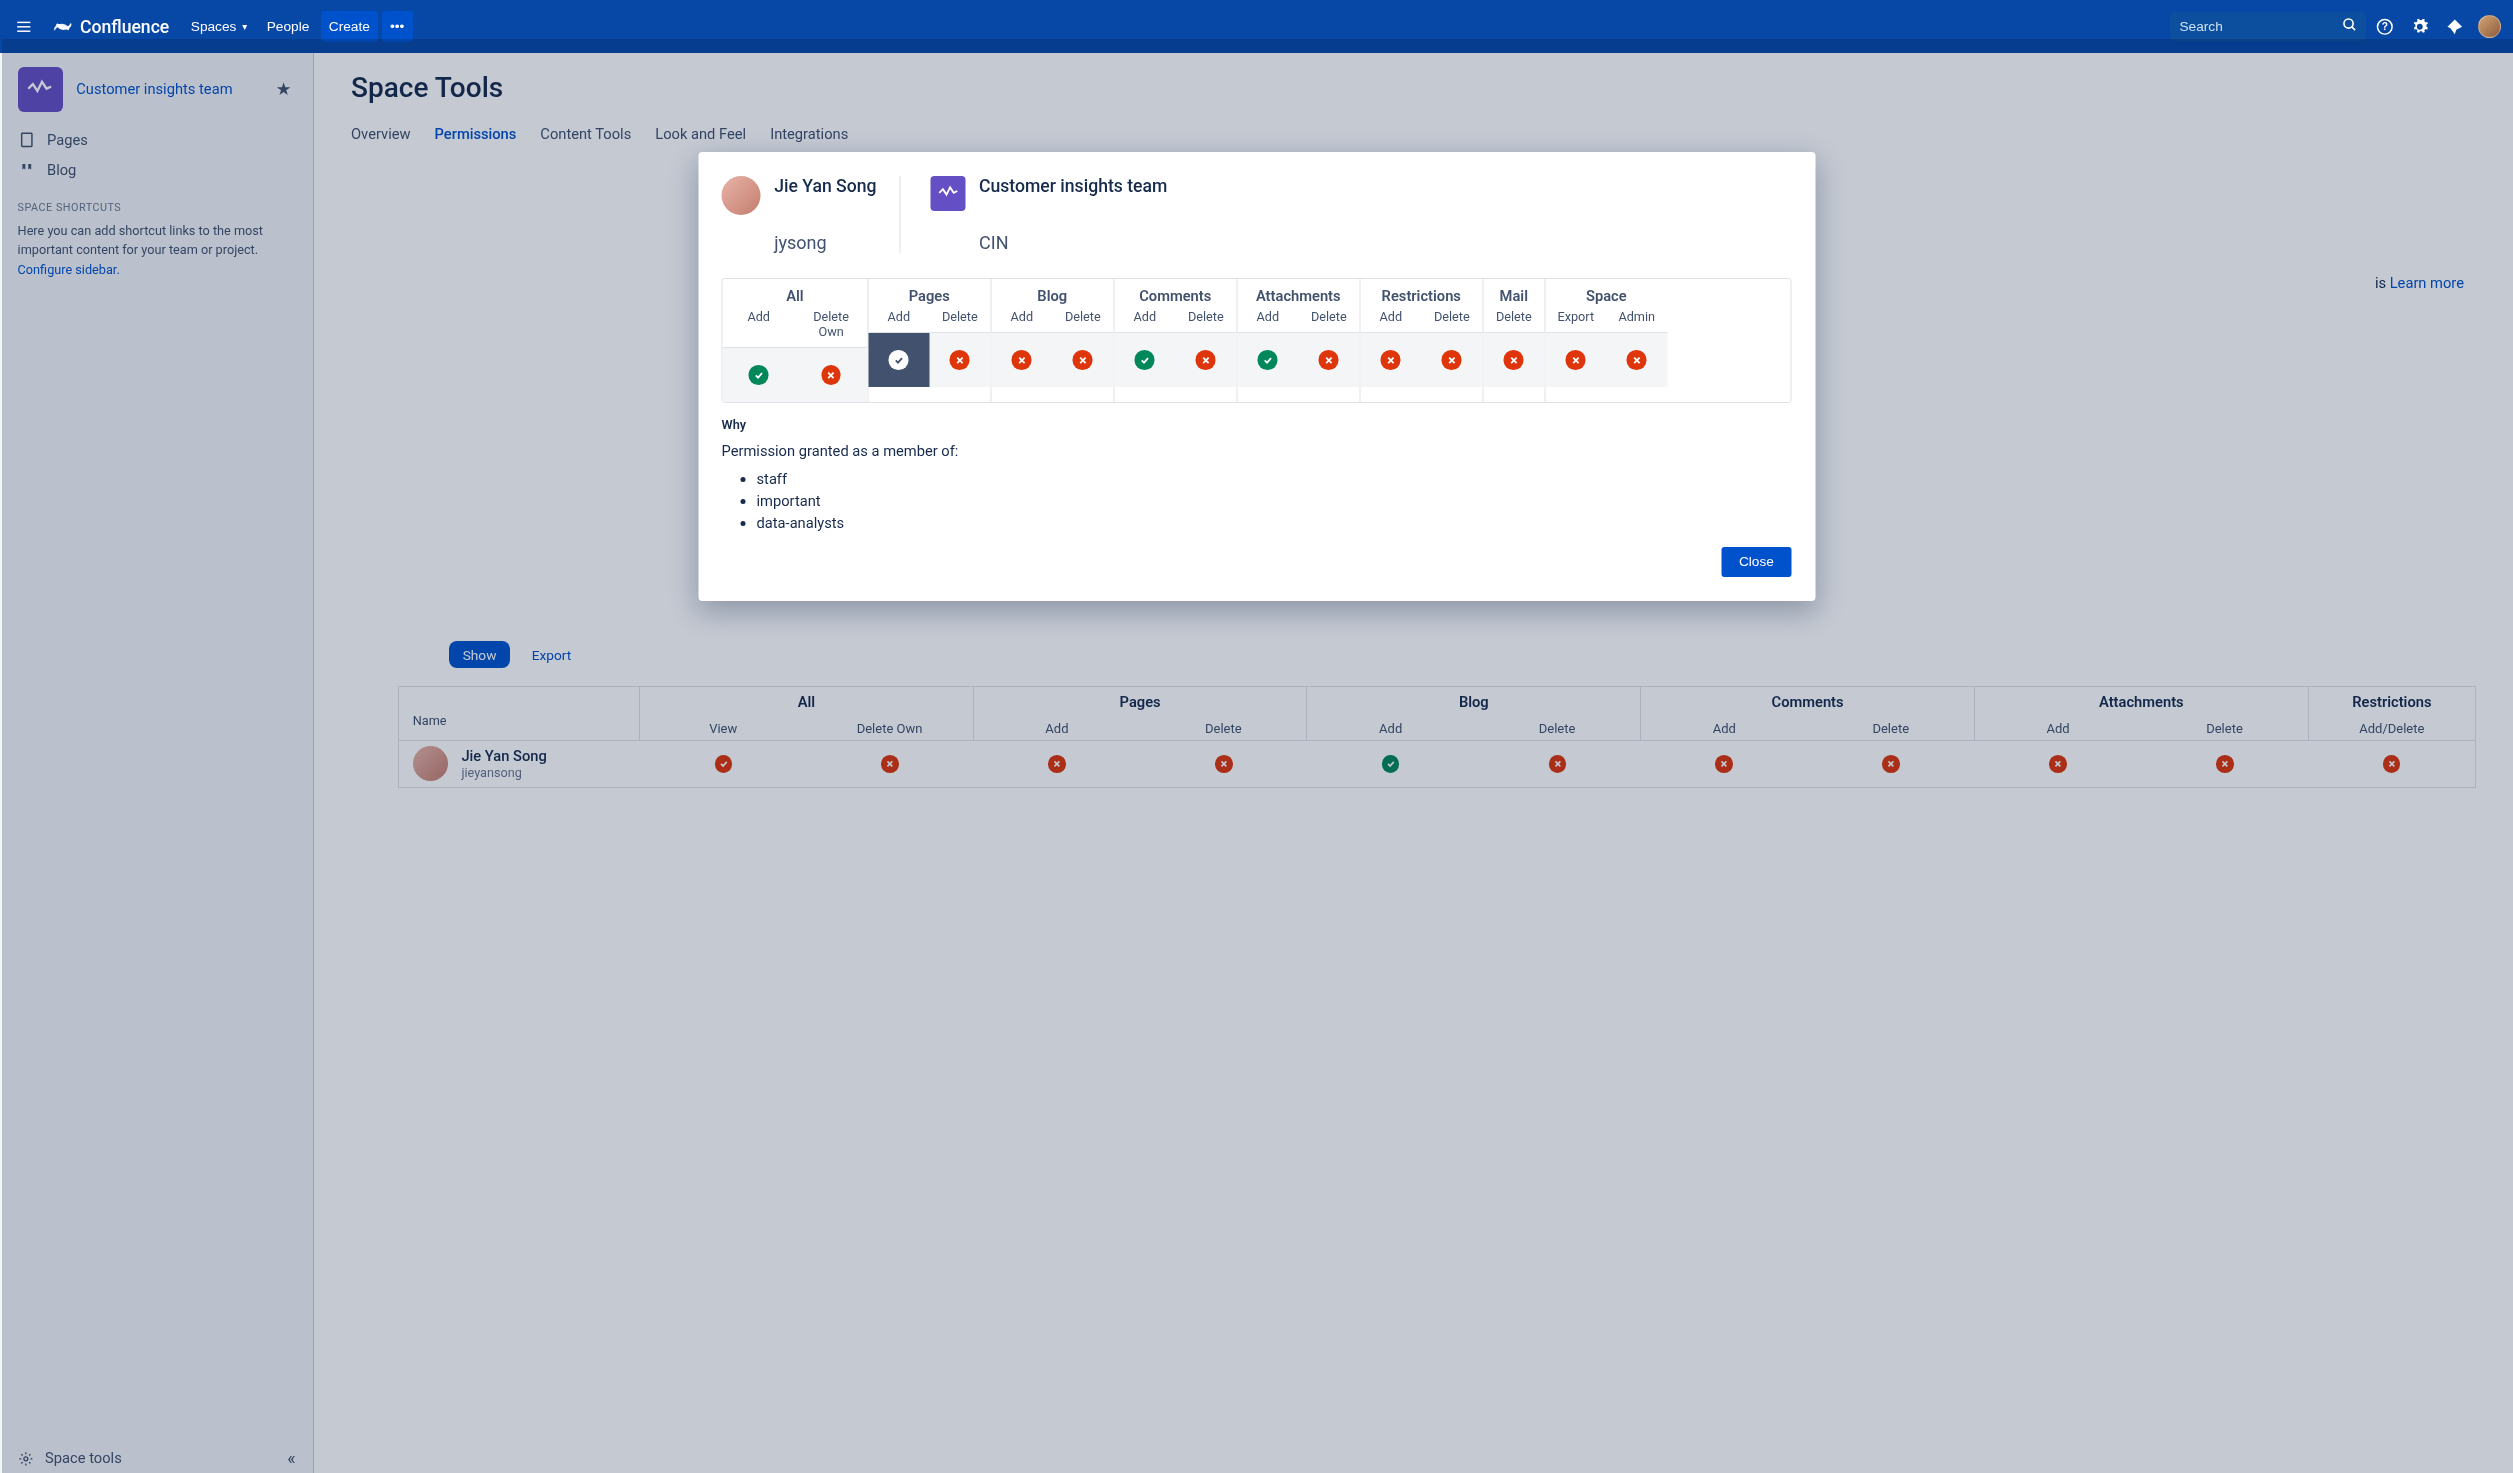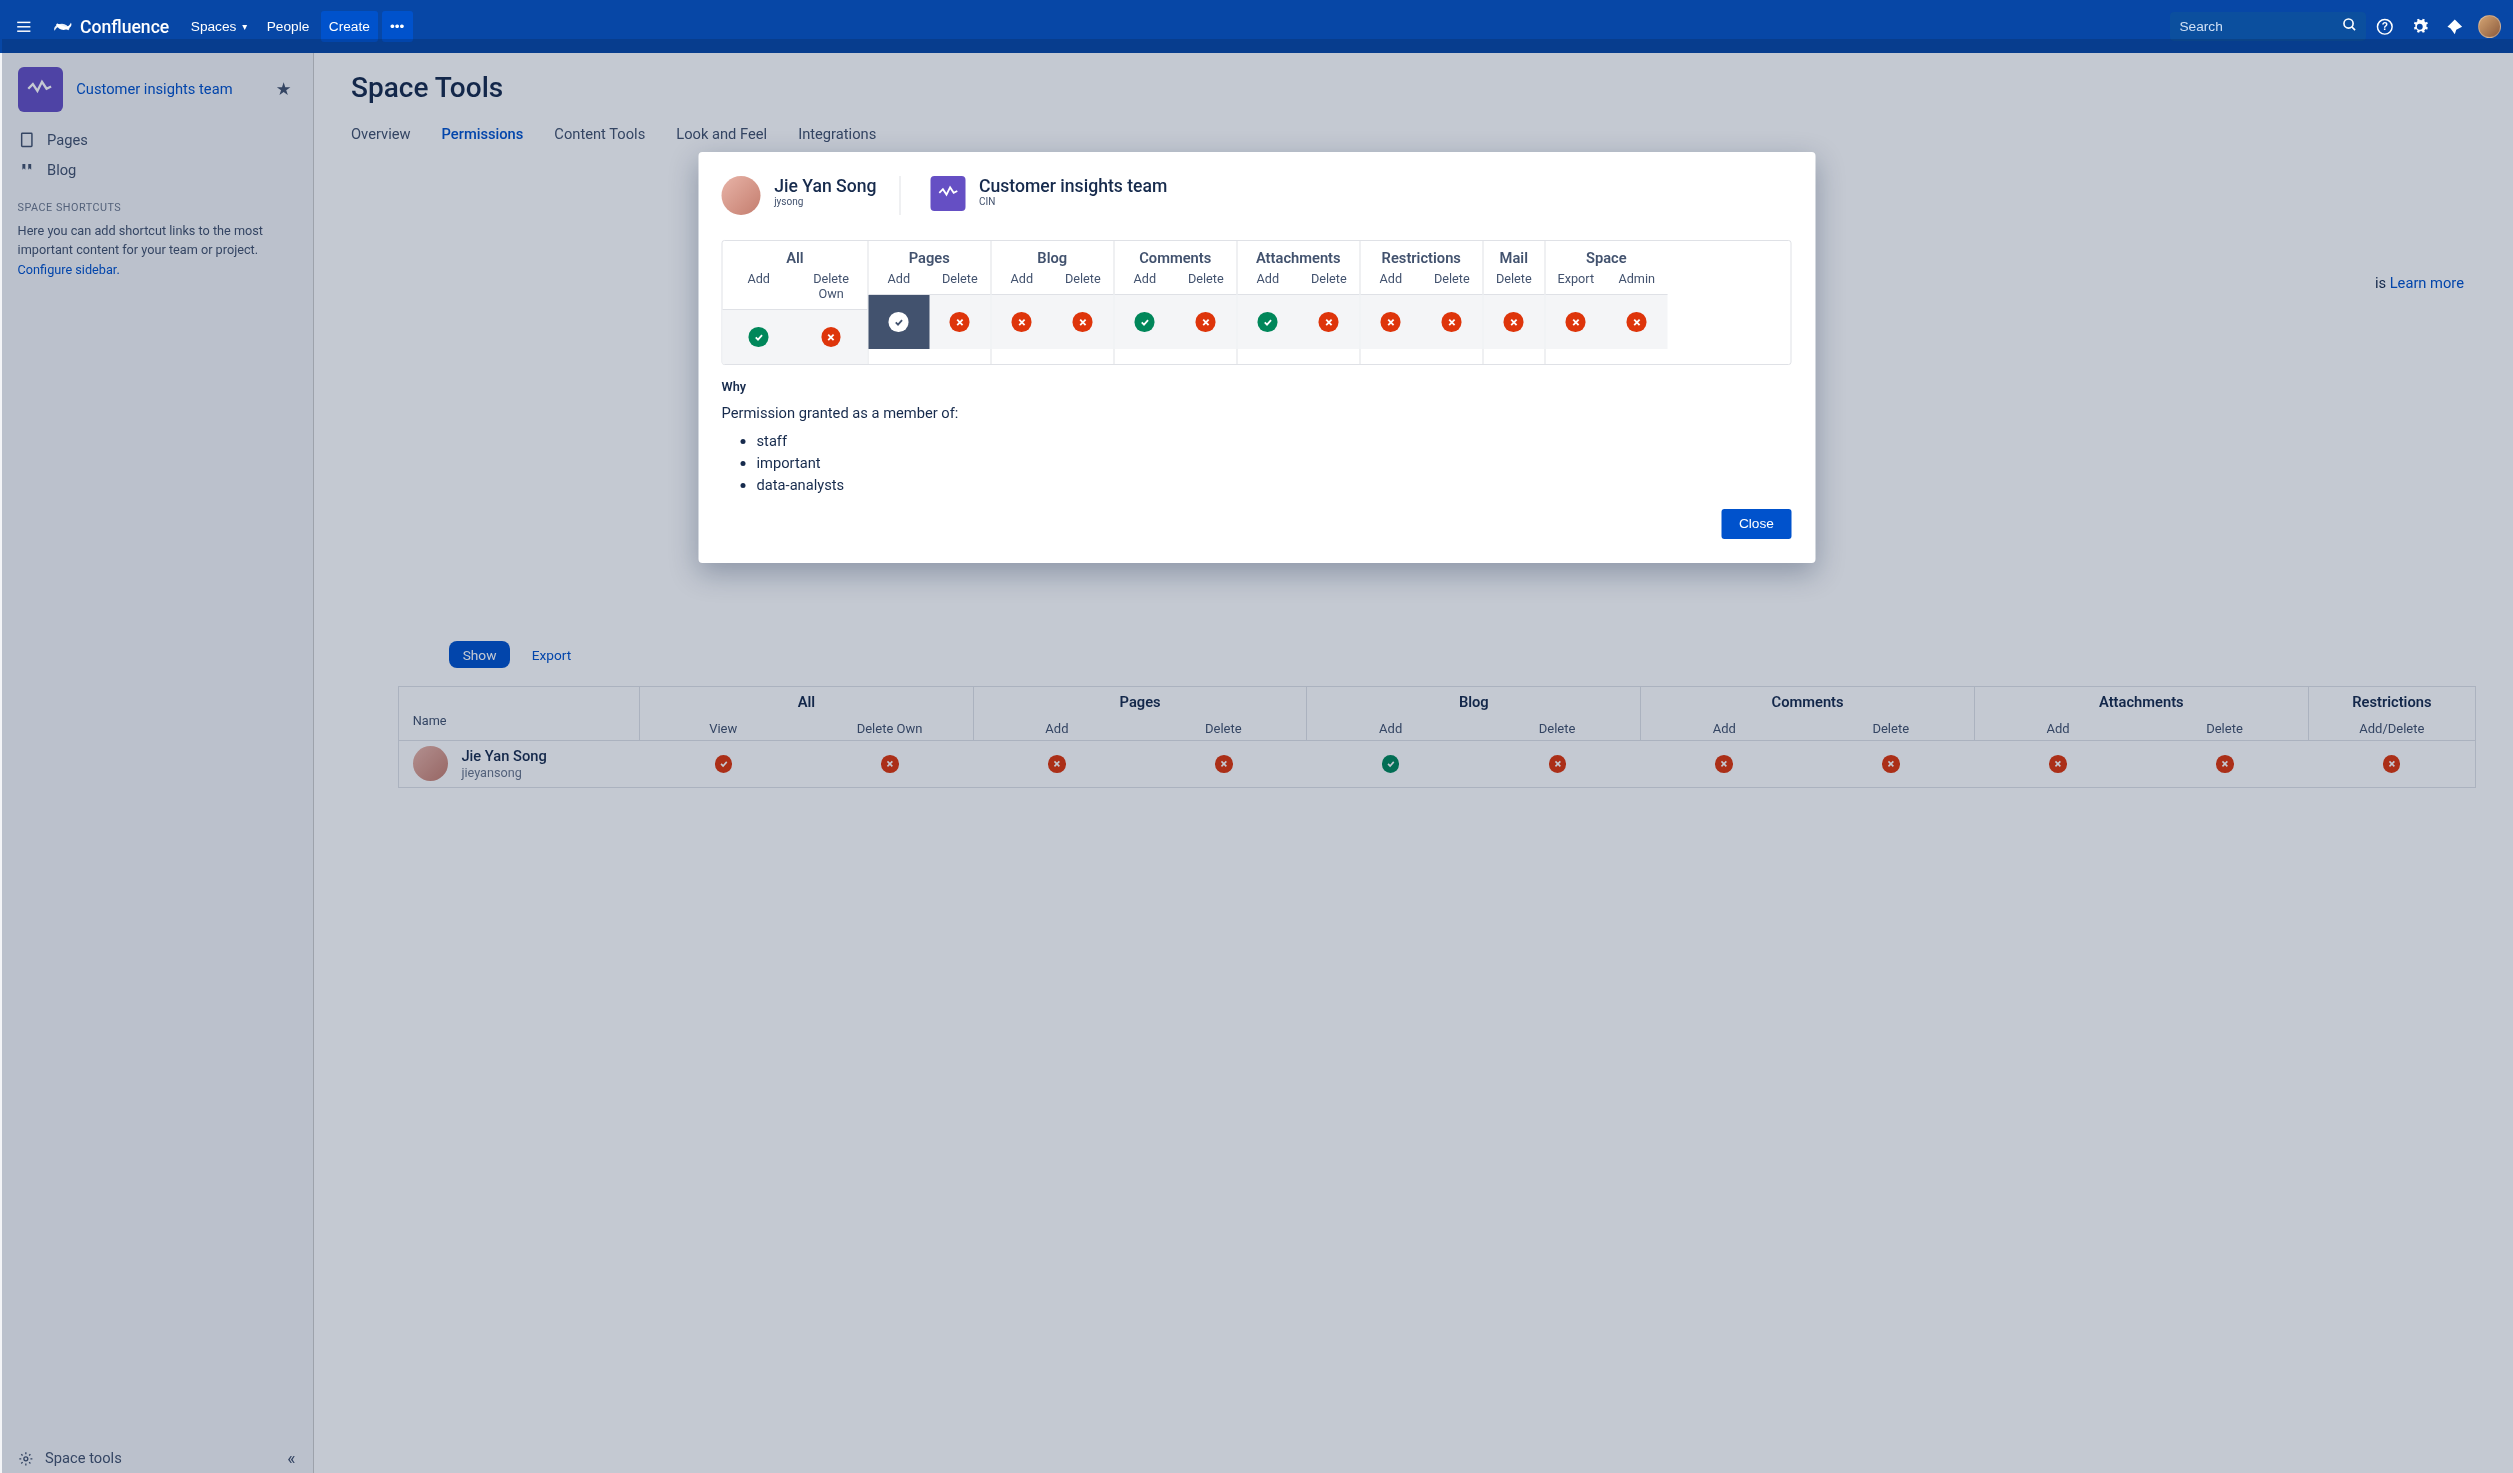--- a/index.html
+++ b/index.html
@@ -31,21 +31,21 @@
 .star { color: #42526E; font-size: 17.6px; padding: 3.9px; }
 .sb-item { display: flex; align-items: center; gap: 11.8px; padding: 5.9px 0; color: #42526E; font-size: 14.7px; }
 .sb-section { font-size: 10.8px; font-weight: 400; letter-spacing: 0.5px; color: #6B778C; margin-top: 15.7px; }
 .sb-text { color: #42526E; font-size: 12.7px; margin-top: 7.8px; line-height: 1.5; }
 .sb-text a { color: #0052CC; text-decoration: none; }
 .sidebar-bottom { margin-top: auto; display: flex; align-items: center; justify-content: space-between; padding-top: 9.8px; }
 
 
 .main { flex: 1; padding: 17.6px 37px; overflow: auto; }
 .page-title { font-size: 28px; font-weight: 500; color: #172B4D; margin-bottom: 9.8px; }
-.tabs { display: flex; gap: 31px; border-bottom: none; margin-top: 15.7px; }
+.tabs { display: flex; gap: 24px; border-bottom: none; margin-top: 15.7px; }
 .tab { padding: 5.9px 0; font-size: 14.7px; color: #42526E; cursor: pointer; }
 .tab.active { color: #0052CC; font-weight: 500; }
 
 
 .bg-subtabs { display: flex; gap: 7.8px; margin-top: 21.6px; margin-left: 98px; }
 .bg-subtabs .tb { padding: 5.9px 13.7px; border-radius: 8px; cursor: pointer; font-size: 13.7px; }
 .bg-subtabs .tb.active { background: #0052CC; color: #fff; }
 .bg-subtabs .tb.link { color: #0052CC; }
 .bg-table { margin-top: 17.6px; margin-left: 47px; border: 1px solid #dfe1e6; }
 .bg-th-row { display: flex; }
@@ -71,21 +71,21 @@
 .perm-sm.deny-o { background: #DE350B; }
 .perm-sm svg { width: 9.8px; height: 9.8px; }
 
 
 .scrim { position: fixed; top: 39px; left: 2px; right: 0; bottom: 0; background: rgba(9,30,66,0.24); }
 .modal { position: fixed; top: 152px; left: 50%; transform: translateX(-50%); width: 1117px; background: #fff; border-radius: 3.9px; box-shadow: 0 9.8px 29px rgba(9,30,66,0.3); padding: 23.5px; }
 .modal-head { display: flex; gap: 19.6px; margin-bottom: 25.5px; }
 .mh-user { display: flex; gap: 13.7px; padding-right: 23.5px; border-right: 1px solid #dfe1e6; }
 .mh-avatar { width: 39px; height: 39px; border-radius: 50%; background: linear-gradient(135deg,#e8b4a8,#c47d6e); }
 .mh-name { font-size: 17.6px; font-weight: 500; color: #172B4D; }
-.mh-sub { font-size: 10px; color: #42526E; }
+.mh-sub { font-size: 18px; color: #42526E; margin-top: 36px; }
 .mh-space { display: flex; gap: 13.7px; padding-left: 9.8px; }
 
 
 .ptable { border: 1px solid #dfe1e6; border-radius: 2.9px; display: flex; }
 .pgroup { border-right: 1px solid #dfe1e6; }
 .pgroup:last-child { border-right: none; }
 .pgroup-top { text-align: center; font-weight: 600; font-size: 14.7px; padding: 7.8px 0 2px; color: #42526E; }
 .pgroup-sub { display: flex; }
 .pgroup-sub .psub { flex: 1; text-align: center; font-size: 12.7px; color: #42526E; padding: 2px 9.8px 7.8px; min-width: 61px; }
 .pgroup-vals { display: flex; border-top: 1px solid #dfe1e6; background: #F4F5F7; }

